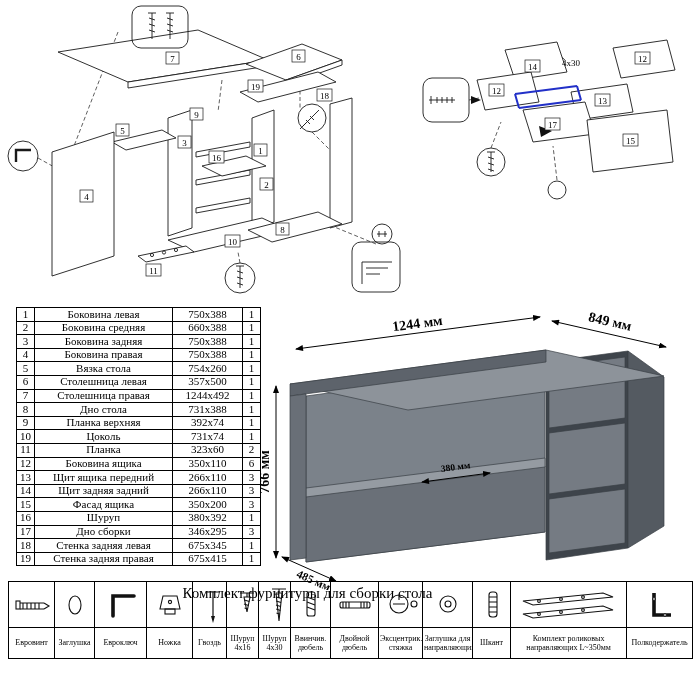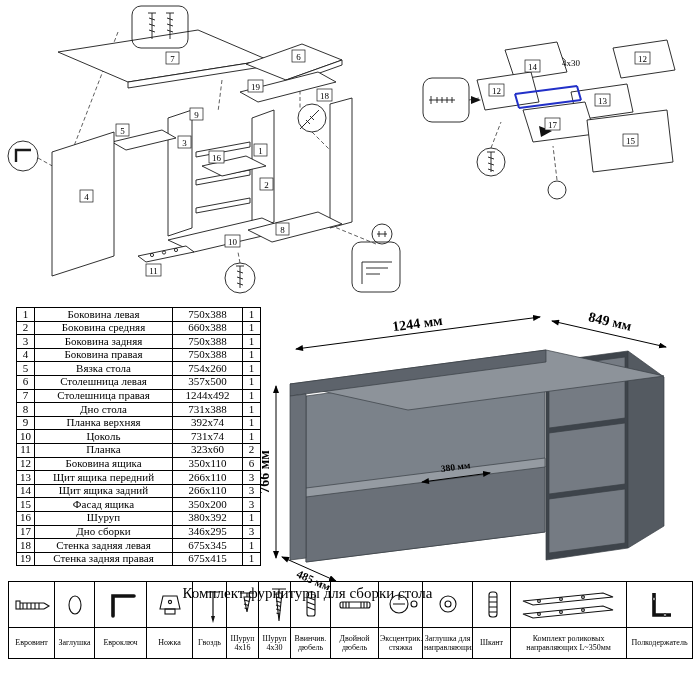--- a/index.html
+++ b/index.html
@@ -280,21 +280,21 @@
           <td class="c4">6</td>
         </tr>
       <tr>
           <td class="c1">13</td>
           <td class="nm">Щит ящика передний</td>
           <td class="c3">266x110</td>
           <td class="c4">3</td>
         </tr>
       <tr>
           <td class="c1">14</td>
-          <td class="nm">Щит ящика задний</td>
+          <td class="nm">Щит задняя задний</td>
           <td class="c3">266x110</td>
           <td class="c4">3</td>
         </tr>
       <tr>
           <td class="c1">15</td>
           <td class="nm">Фасад ящика</td>
           <td class="c3">350x200</td>
           <td class="c4">3</td>
         </tr>
       <tr>

